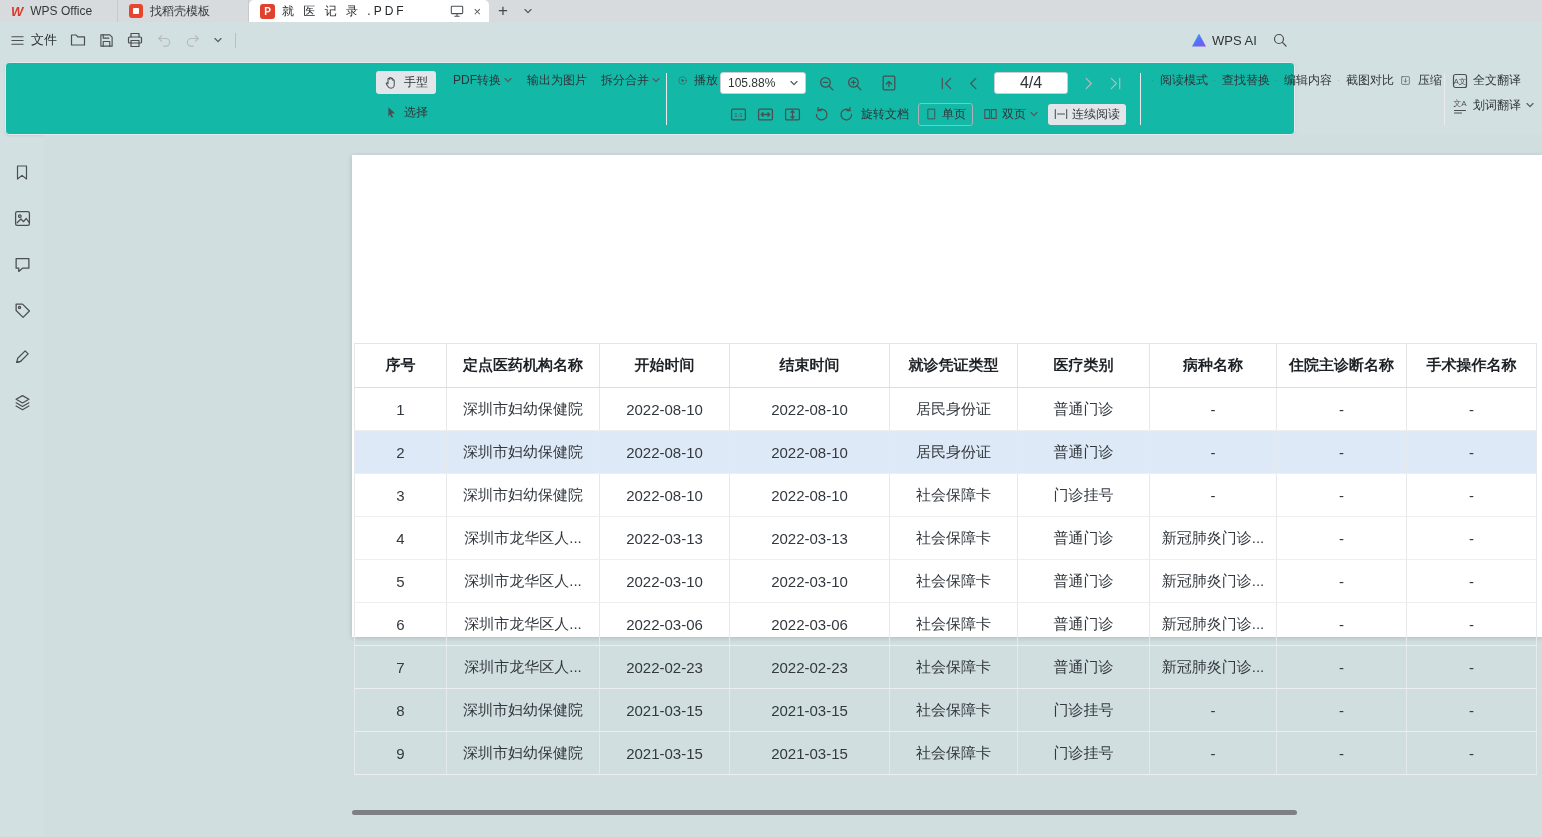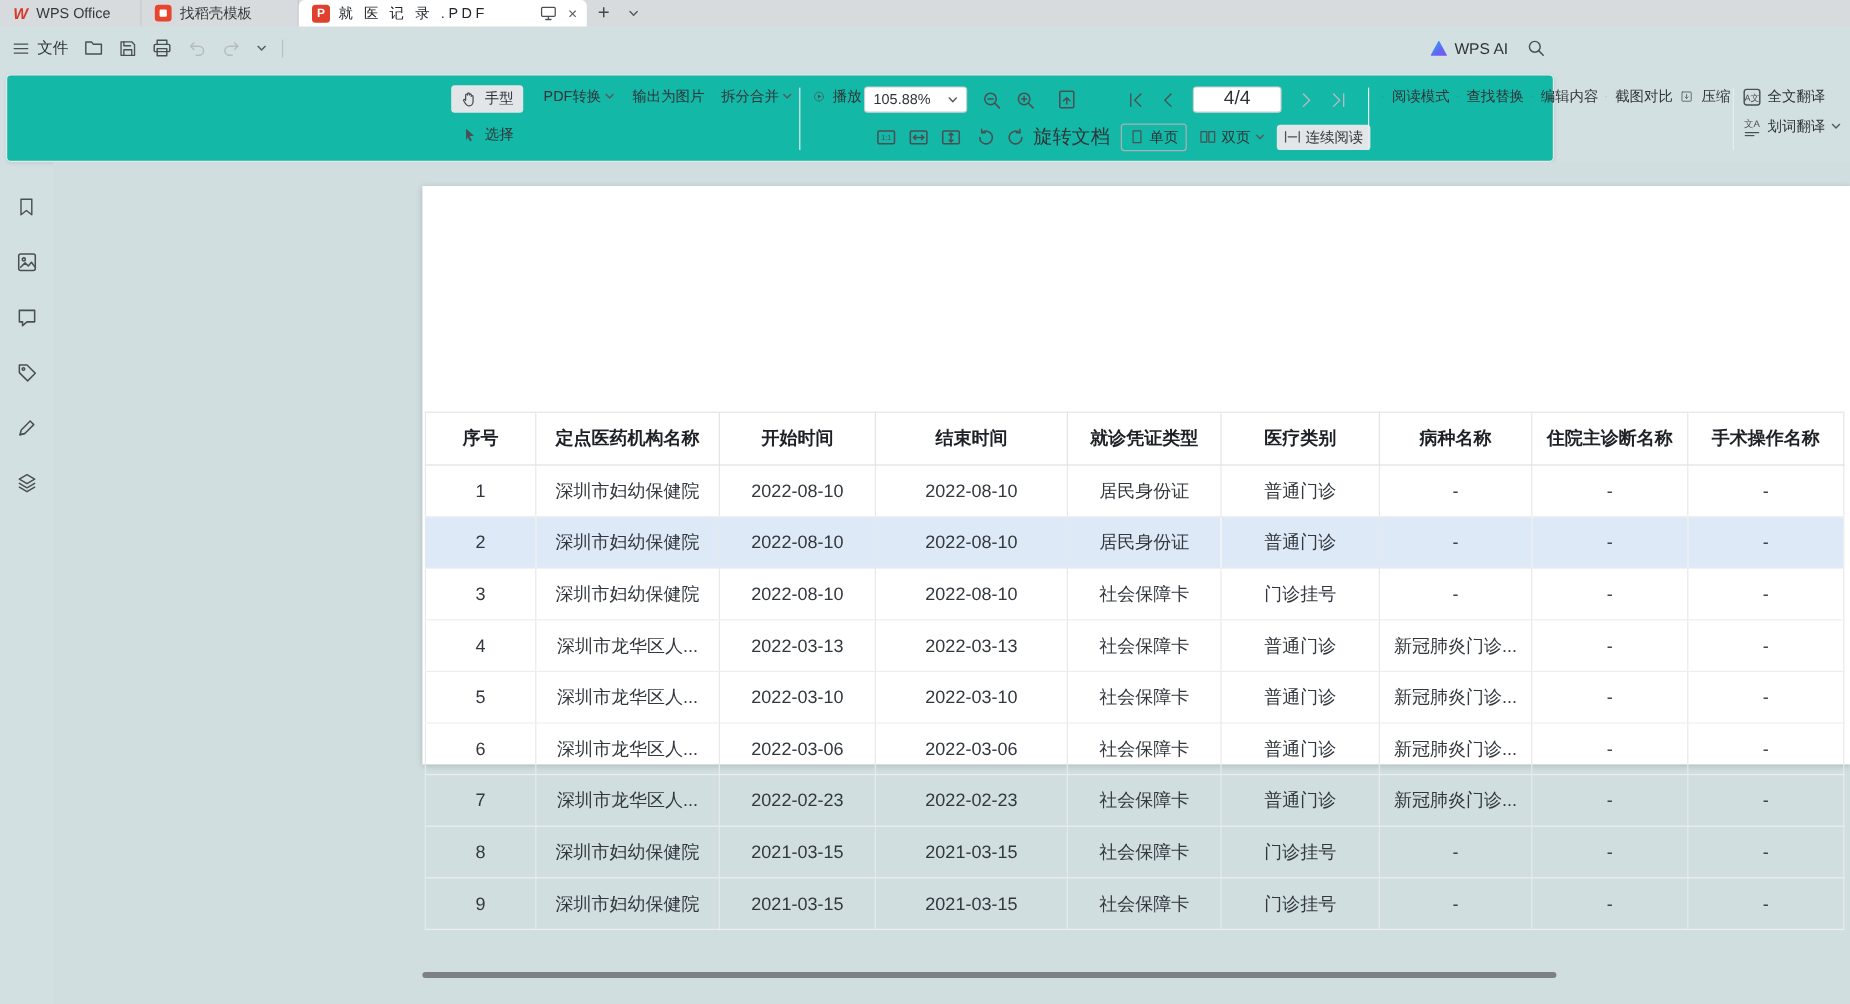--- a/index.html
+++ b/index.html
@@ -45,21 +45,21 @@
   .mini-btn{display:flex;align-items:center;gap:6px;font-size:12px;color:#2f343a;padding:3px 8px;border-radius:3px;white-space:nowrap}
   .mini-btn.sel{background:#e3e6e8}
   .grp-big{position:absolute;top:7px;display:flex}
   .bigbtn{display:flex;align-items:center;justify-content:flex-start;gap:7px;font-size:12px;color:#2f343a;white-space:nowrap}
   .bigbtn .lbl{display:flex;align-items:center;gap:3px}
   .zoomnav{position:absolute;left:714px;top:9px;width:430px}
   .zn-row{display:flex;align-items:center;height:22px}
   .zn-row2{margin-top:9px}
   .combo{width:86px;height:22px;border:1px solid #c9ced2;border-radius:3px;display:flex;align-items:center;justify-content:space-between;padding:0 7px;font-size:12px;color:#2f3338;background:#fff}
   .pageinput{width:74px;height:22px;border:1px solid #c9ced2;border-radius:3px;display:flex;align-items:center;justify-content:center;font-size:16px;color:#2f3338;background:#fff}
-  .tlabel{font-size:16px;color:#2f343a;white-space:nowrap}
+  .tlabel{font-size:12px;color:#2f343a;white-space:nowrap}
   .tgl{display:flex;align-items:center;gap:4px;font-size:12px;color:#2f343a;padding:2px 6px;border-radius:3px;white-space:nowrap}
   .tgl.outlined{border:1px solid #aab0b5}
   .tgl.filled{background:#e3e6e8}
   .grp-bigR{position:absolute;left:1146px;top:7px;display:flex;gap:6px}
   .grp-bigR .bigbtn{width:56px}
   .trans-col{position:absolute;left:1446px;top:9px;display:flex;flex-direction:column;gap:8px}
   .trans-row{display:flex;align-items:center;gap:5px;font-size:12px;color:#2f343a;white-space:nowrap}
 
   
   .leftrail{position:absolute;left:0;top:135px;width:44px;bottom:0;display:flex;flex-direction:column;align-items:center;padding-top:25px;gap:22px}

